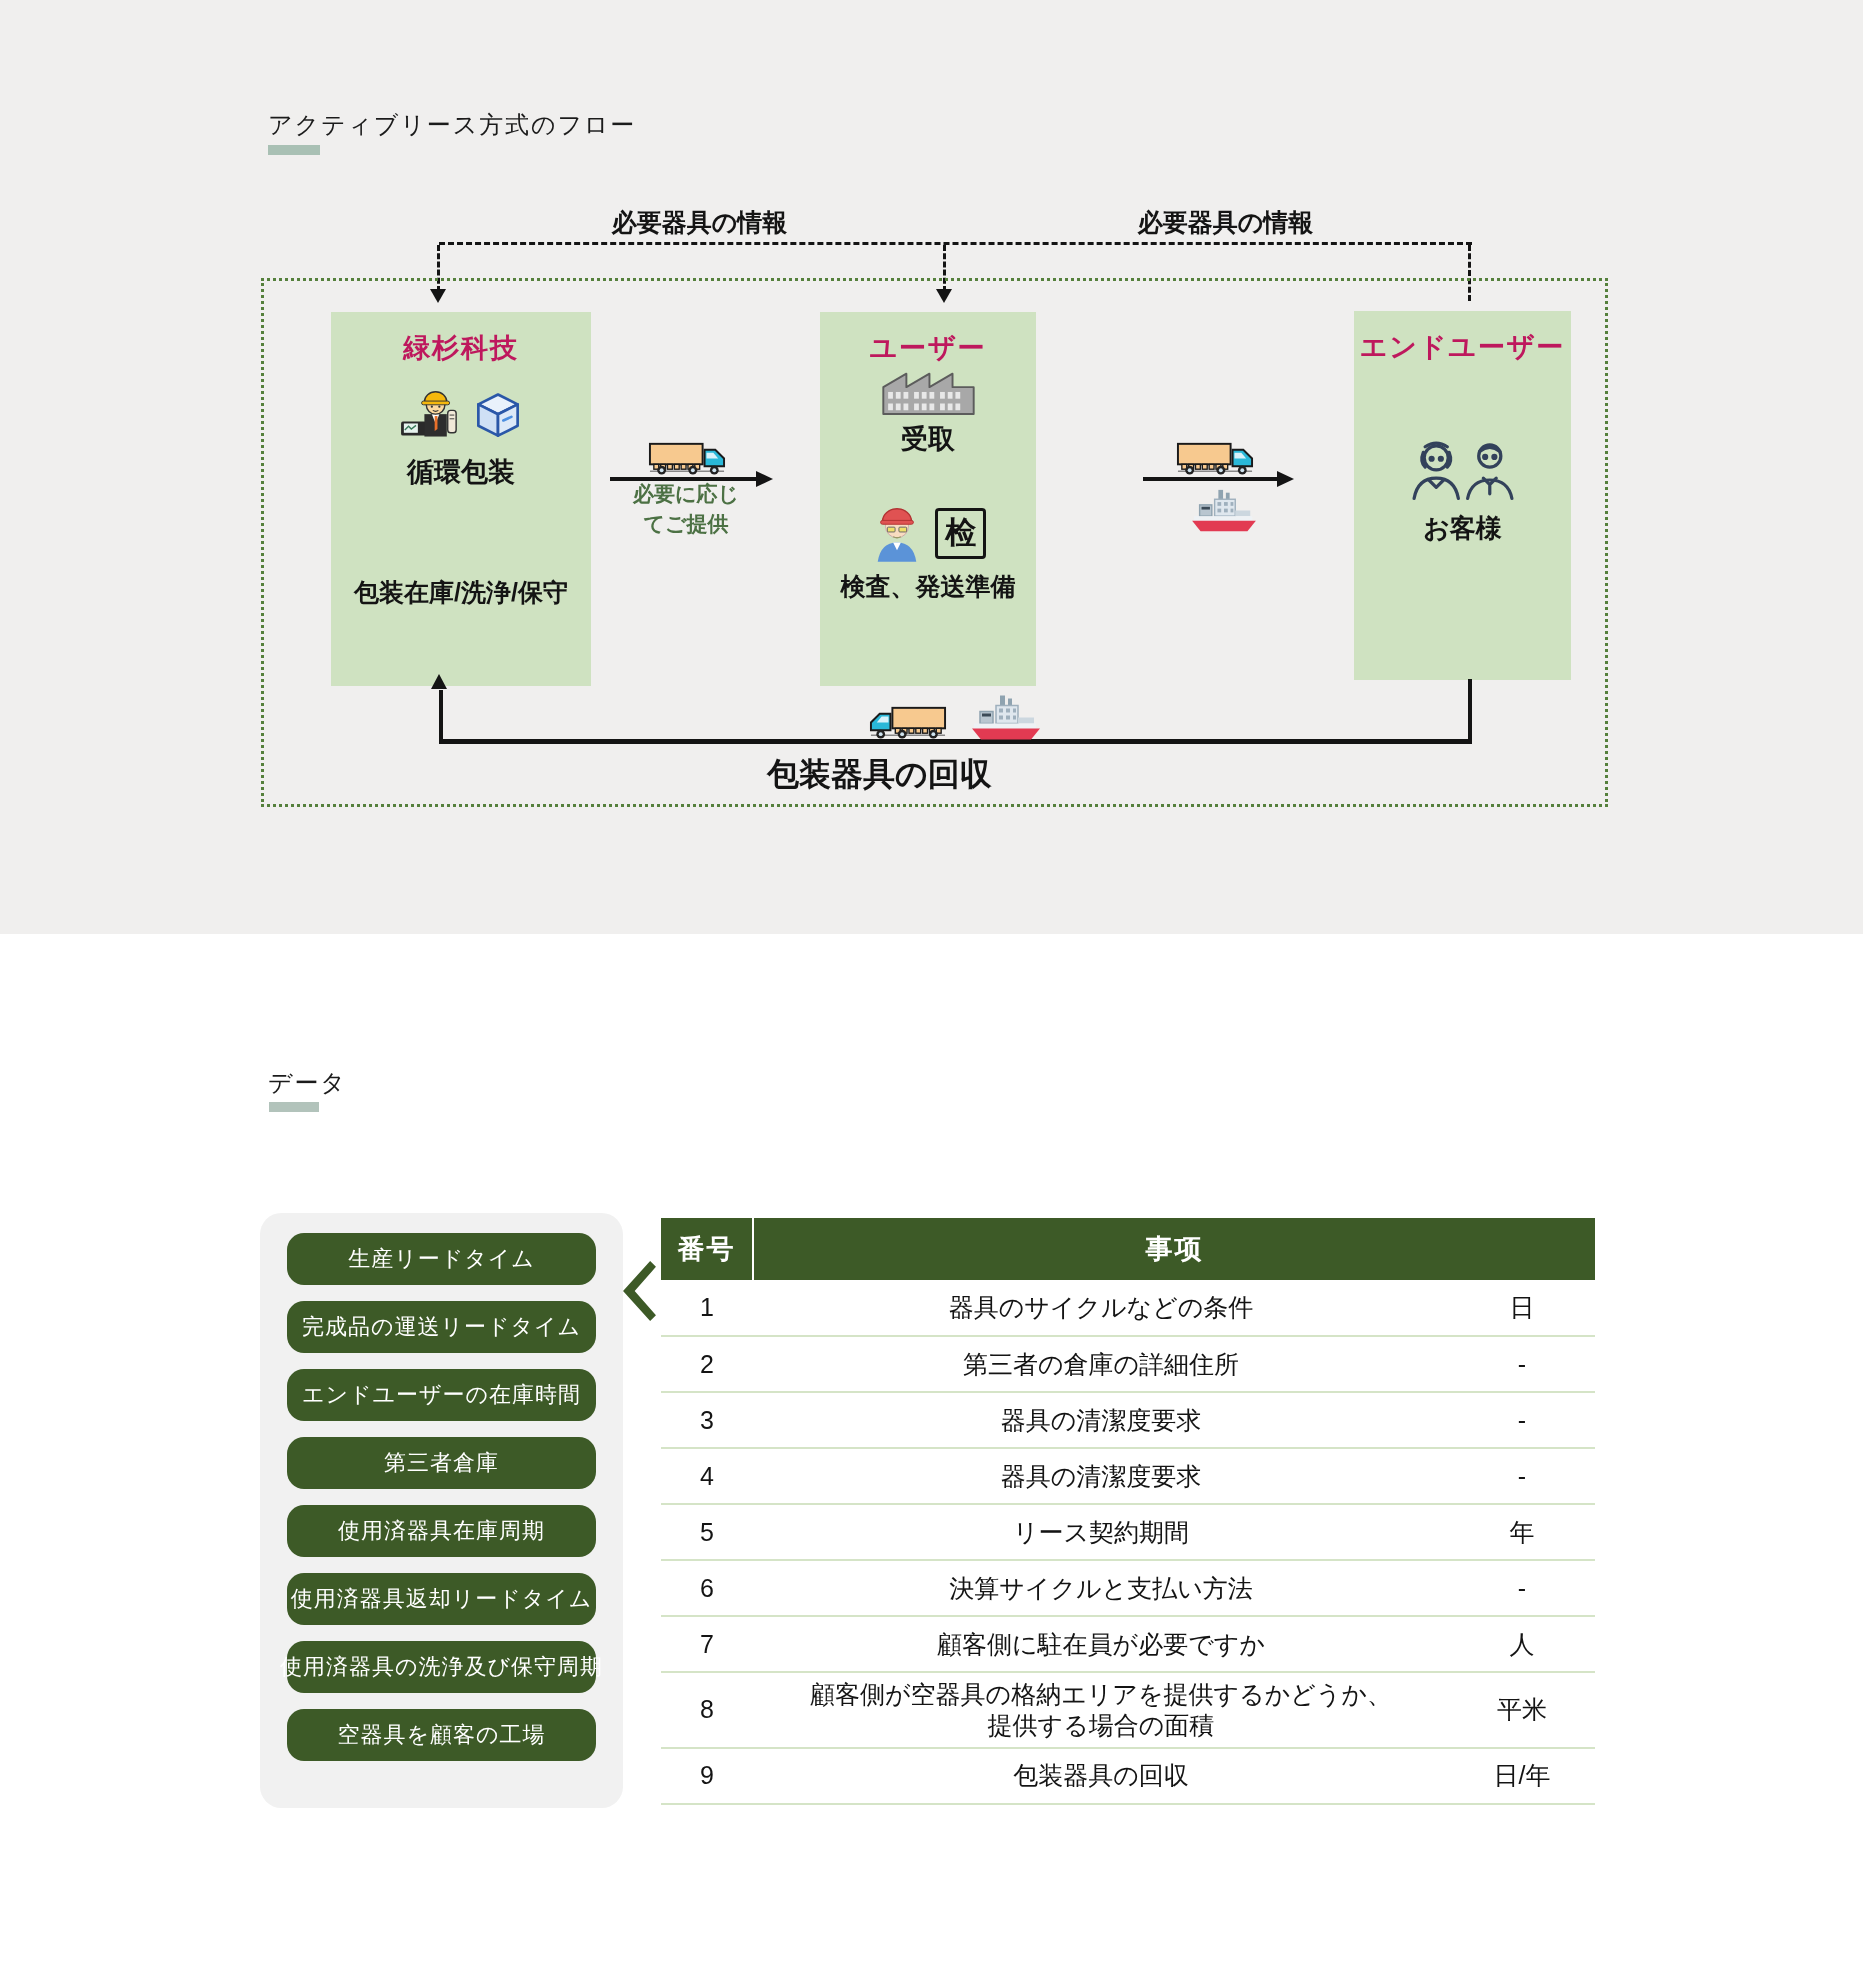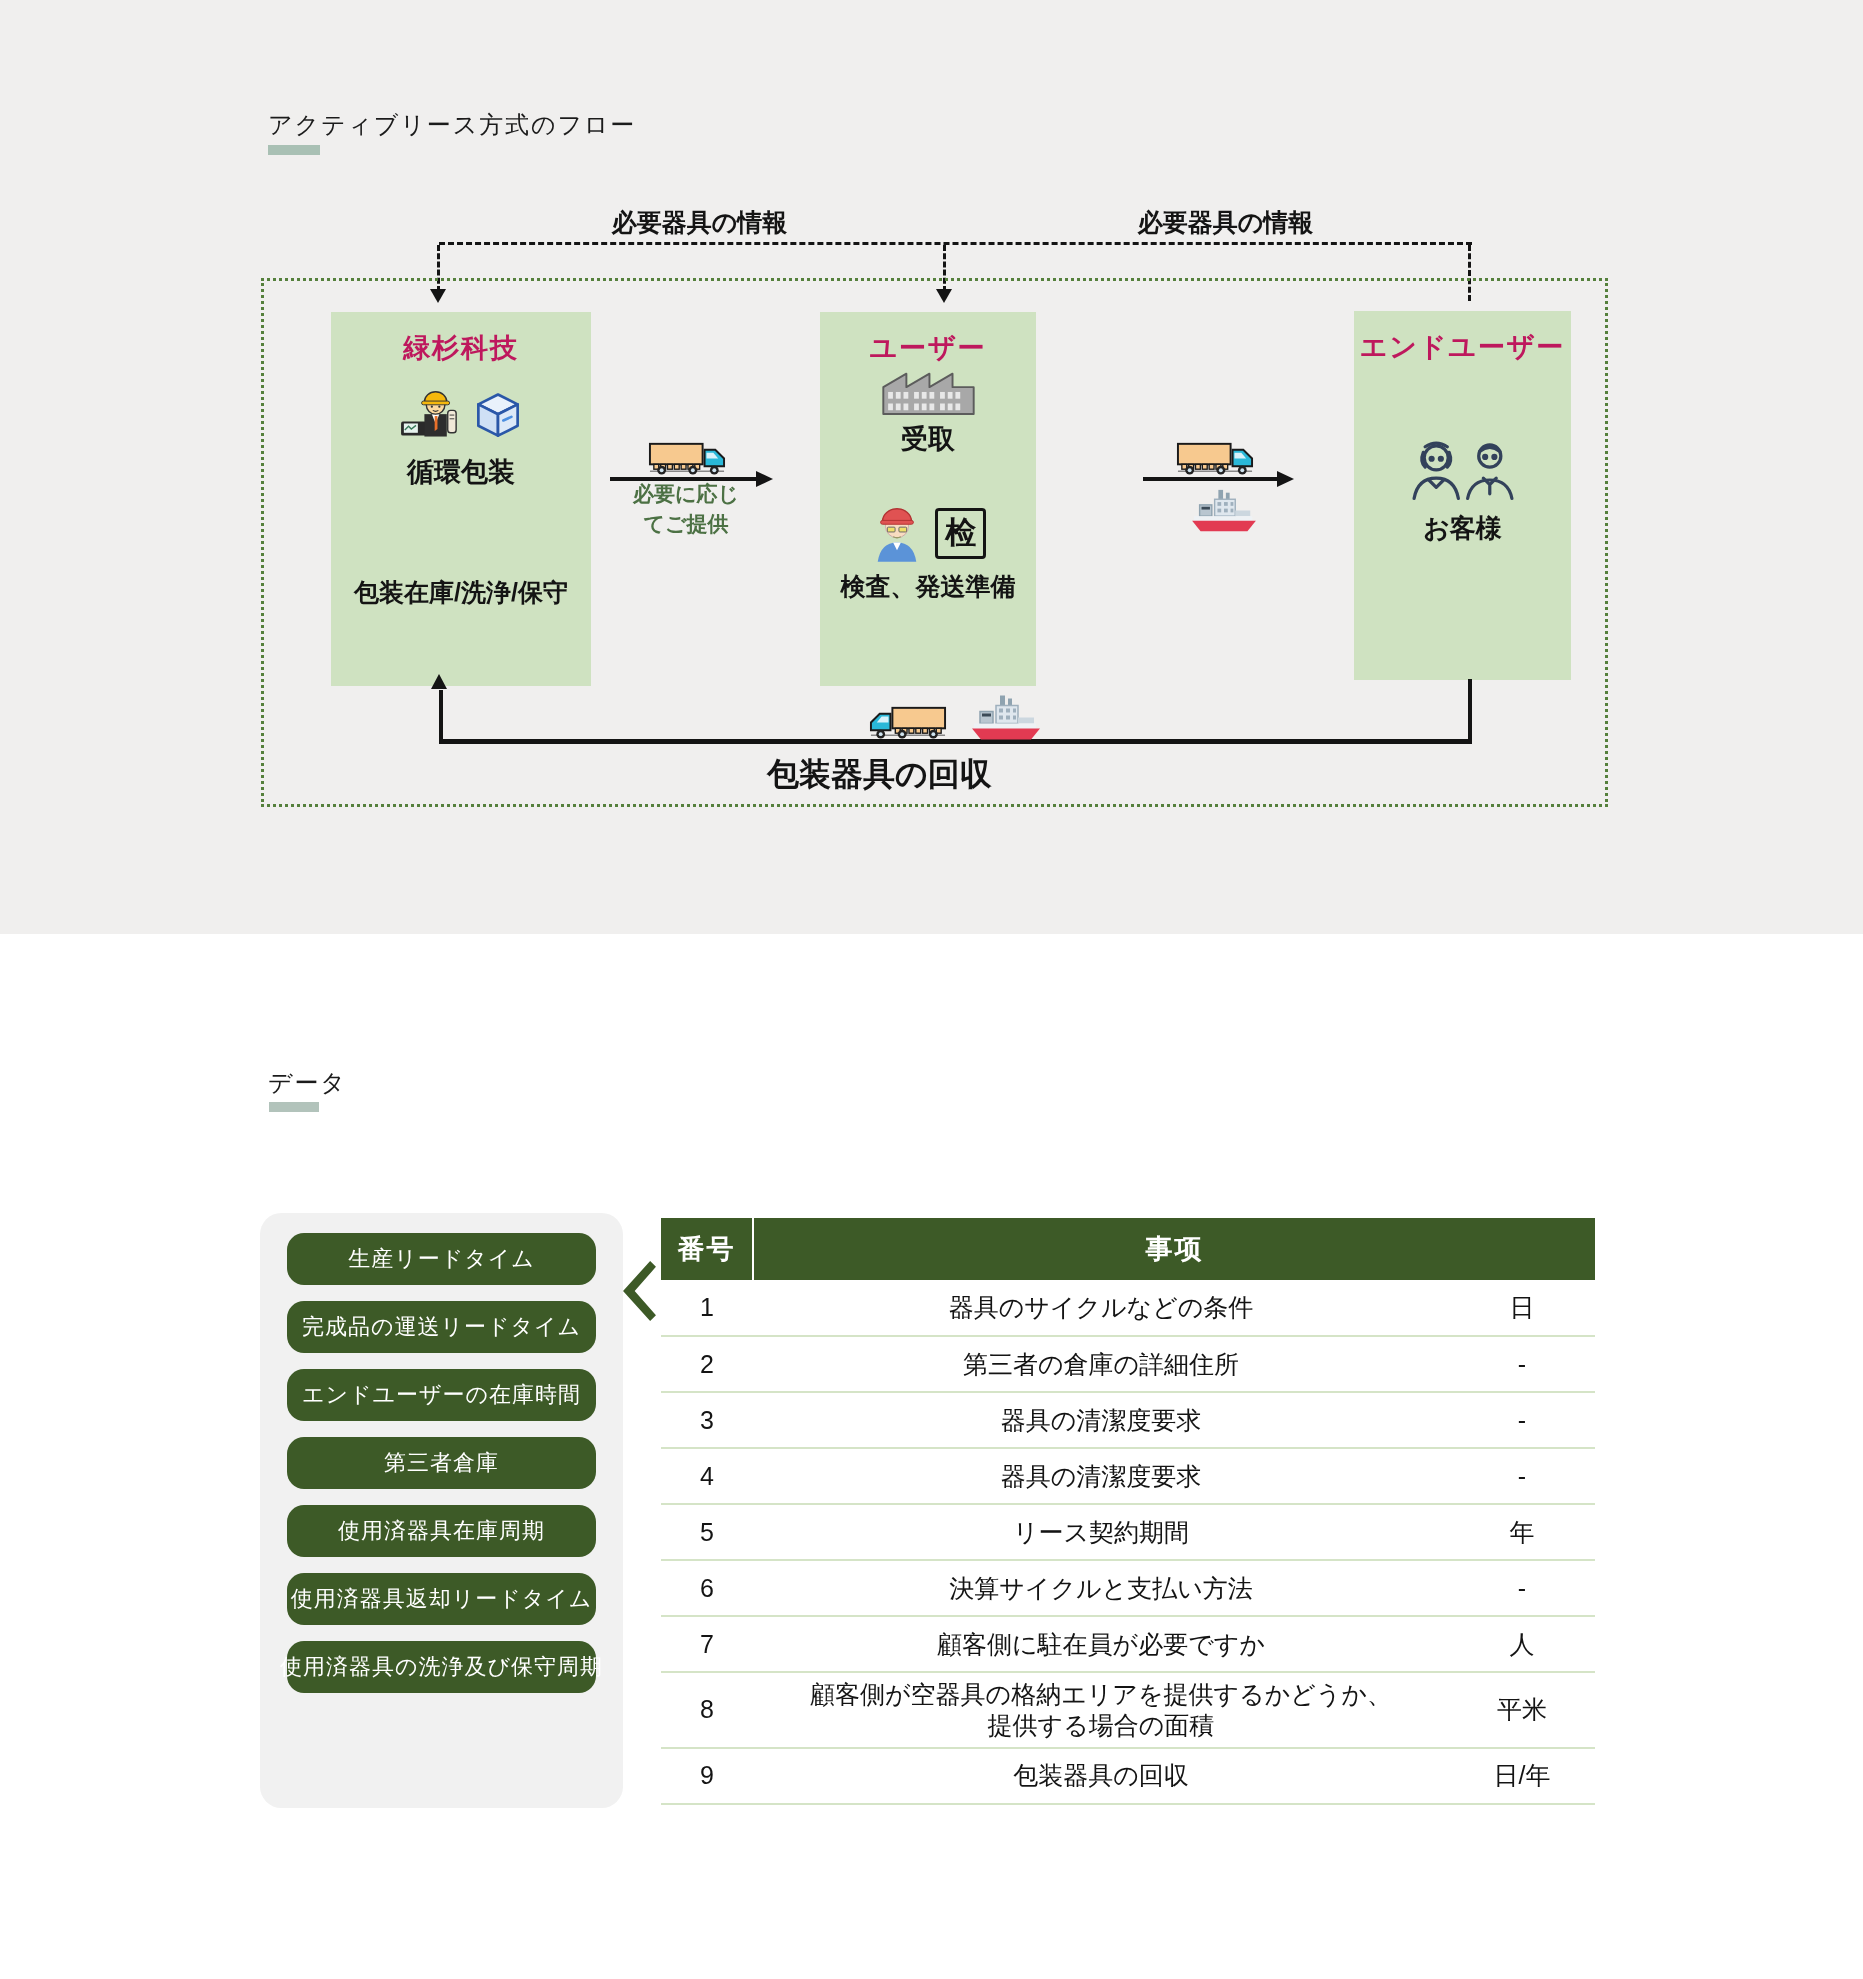--- a/index.html
+++ b/index.html
@@ -342,20 +342,21 @@
 
   <div class="abs panel"></div>
   <div class="abs btn-col">
       <div class="gbtn">生産リードタイム</div>
       <div class="gbtn">完成品の運送リードタイム</div>
       <div class="gbtn">エンドユーザーの在庫時間</div>
       <div class="gbtn">第三者倉庫</div>
       <div class="gbtn">使用済器具在庫周期</div>
       <div class="gbtn">使用済器具返却リードタイム</div>
       <div class="gbtn">使用済器具の洗浄及び保守周期</div>
+      <div class="gbtn">空器具を顧客の工場</div>
     </div>
 
   <span class="abs chevron">
     <svg width="33" height="60" viewBox="0 0 34 62">
       <polygon points="28,0 0,31 28,62 34,56 12,31 34,6" fill="#3d5a27"></polygon>
     </svg>
   </span>
 
   <div class="abs tbl-wrap">
     <table class="dtable">

